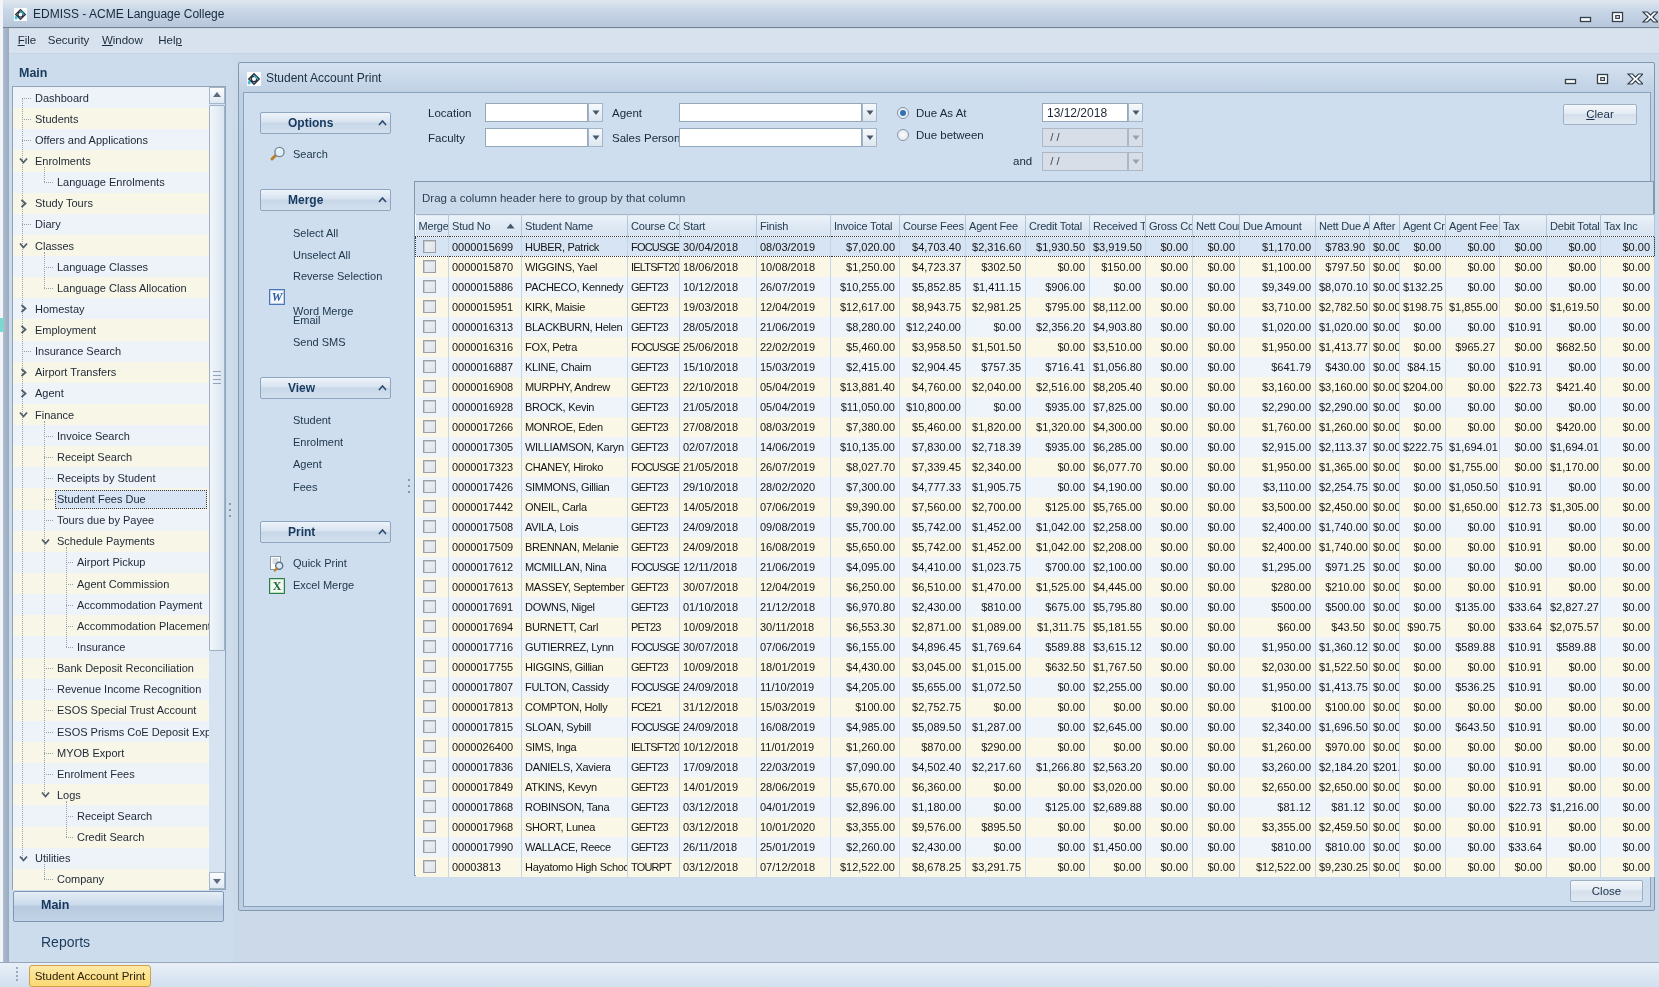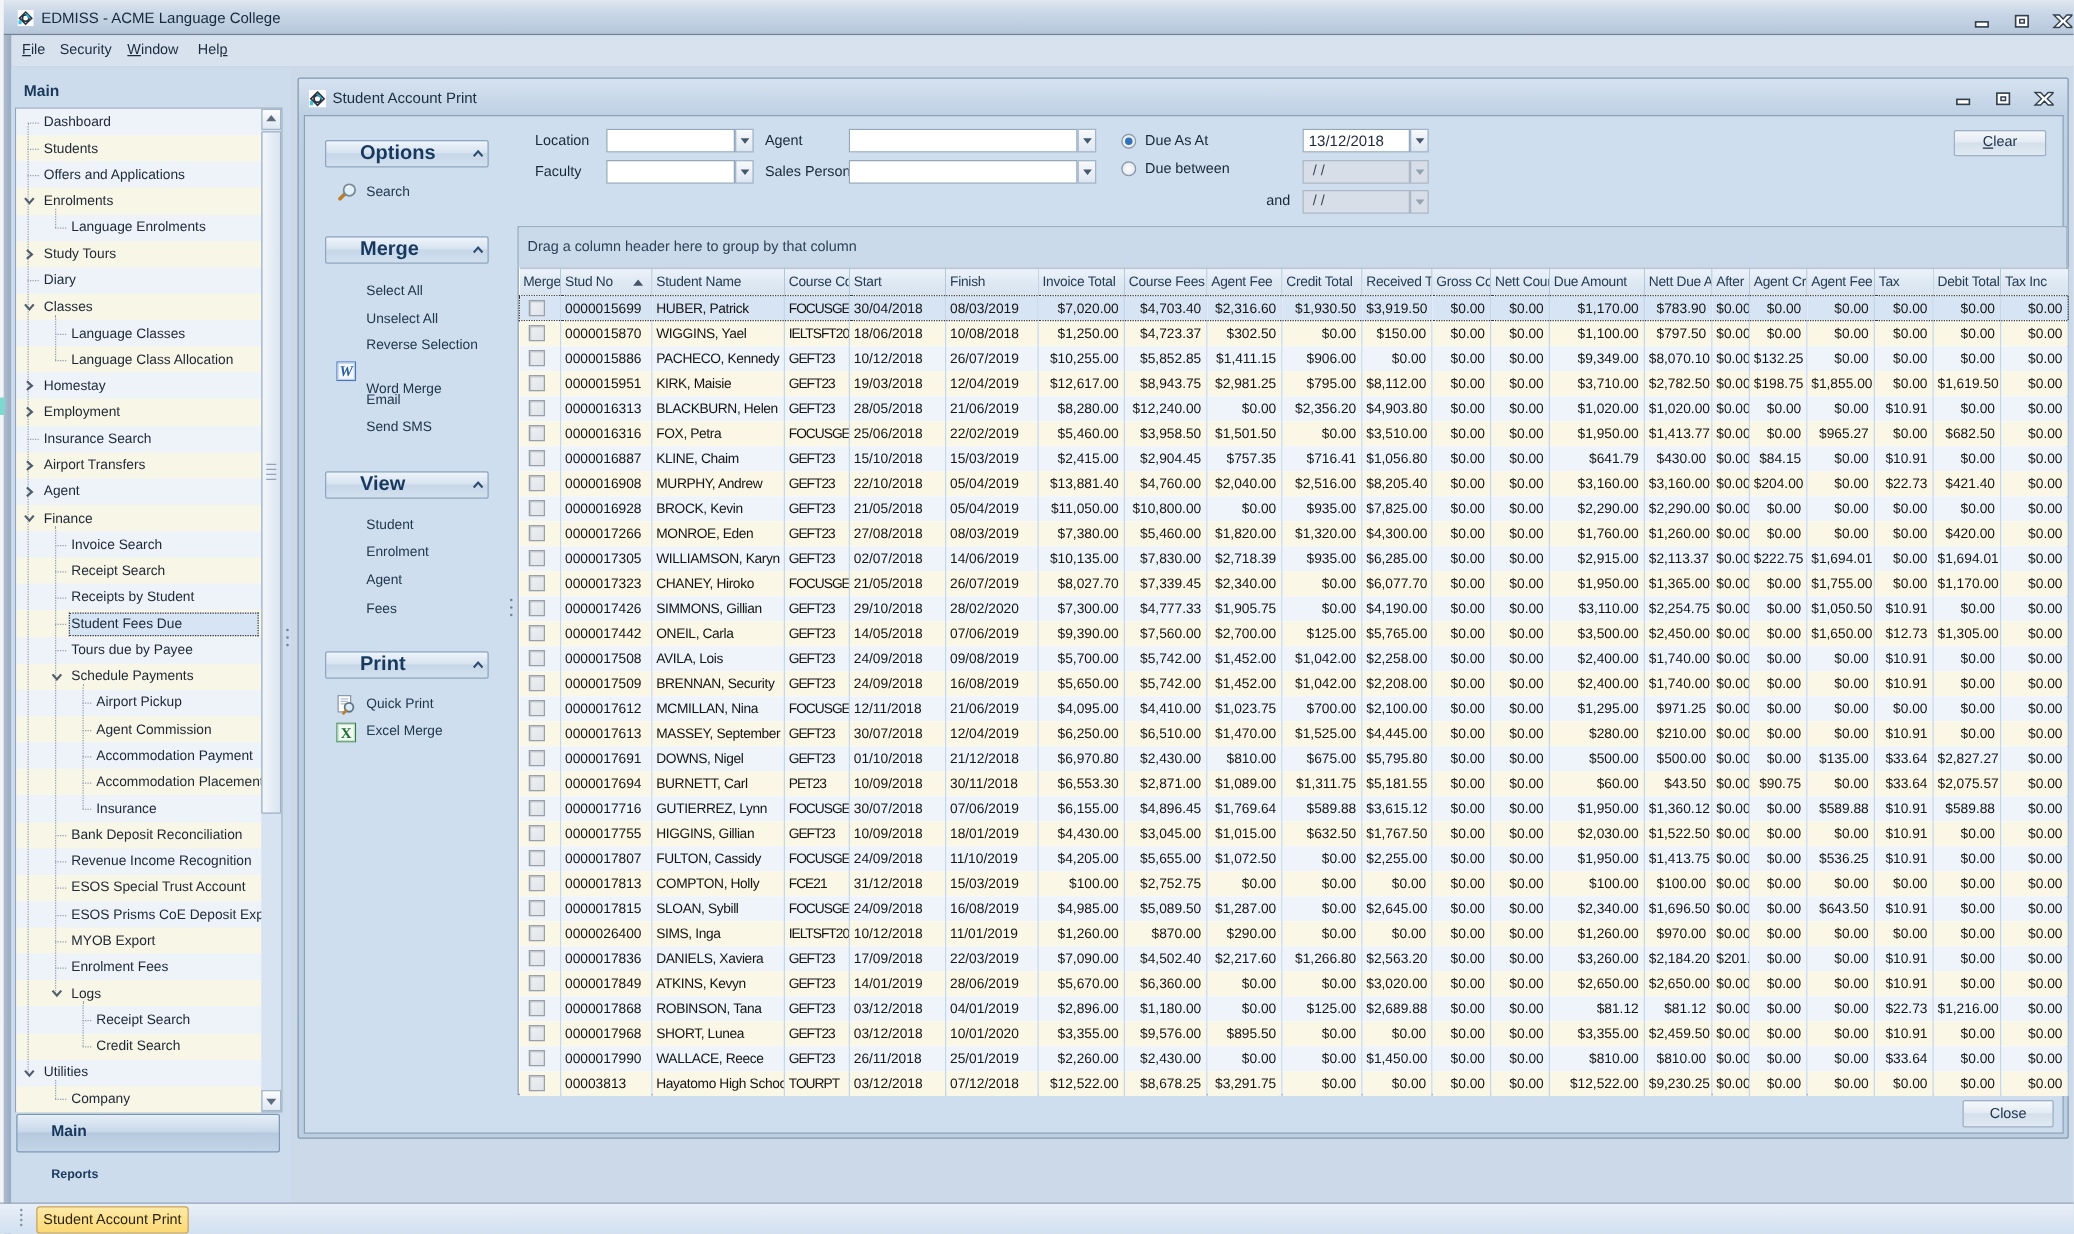--- a/index.html
+++ b/index.html
@@ -13,27 +13,27 @@
 .sidebar{left:9px;top:54px;width:224px;height:908px;background:#cddcec}
 .mainlbl{left:19px;top:66px;font-size:12.5px;font-weight:bold;color:#1a3a5c}
 .treebox{left:12px;top:86px;width:214px;height:804px;background:#eef3fa;border:1px solid #8fa3b9}
 .trow{position:absolute;left:13px;width:196px;height:22px}
 .ttxt{position:absolute;font-size:11px;color:#1d2735;top:50%;transform:translateY(-50%);white-space:nowrap}
 .tsel{position:absolute;background:#d6e4f3;border:1px dotted #3c3c3c}
 .vscroll{left:209px;top:87px;width:16px;height:802px;position:absolute;background:#d7e3f0}
 .sbtn{position:absolute;left:209px;width:16px;height:17px;background:linear-gradient(#fbfcfe,#dfe8f2);border:1px solid #a5b6c9}
 .thumb{position:absolute;left:209px;width:16px;background:linear-gradient(90deg,#f2f6fa,#d9e4f0);border:1px solid #9fb1c5;border-radius:1px}
 .mainbtn{left:13px;top:891px;width:211px;height:31px;background:linear-gradient(#e6eef7,#c9d9ea 45%,#b6c9de 50%,#c2d4e6);border:1px solid #7d98b6;border-radius:2px}
-.reports{left:41px;top:934px;font-size:10px;font-weight:bold;color:#1a3a5c}
+.reports{left:41px;top:934px;font-size:14px;font-weight:normal;color:#1a3a5c}
 .statusbar{left:0;top:962px;width:1659px;height:25px;background:linear-gradient(#e8eff8,#d2e0ef);border-top:1px solid #97a8bb}
 .chip{left:29px;top:965px;width:122px;height:22px;background:linear-gradient(#fdeaa7,#fbd974);border:1px solid #cfa148;border-radius:3px;text-align:center;line-height:20px;font-size:11.5px;color:#2e2410}
 .win{left:238px;top:62px;width:1417px;height:849px;background:linear-gradient(#d6e2f0,#bed0e4 30px,#bccee2 90px);border:1px solid #8199ae;border-radius:2px}
 .wintitle{left:266px;top:71px;font-size:12px;color:#1b2e41}
 .client{left:243px;top:92px;width:1408px;height:815px;background:#cfdeee;border:1px solid #8ba1b7}
-.ghdr{position:absolute;width:131px;height:22px;background:linear-gradient(#eef4fa,#d7e3f0 45%,#c7d7e8 50%,#d2e0ee);border:1px solid #8ea6c0;border-radius:2px;font-size:16px;font-weight:bold;color:#17395f;padding-left:27px;line-height:20px}
+.ghdr{position:absolute;width:131px;height:22px;background:linear-gradient(#eef4fa,#d7e3f0 45%,#c7d7e8 50%,#d2e0ee);border:1px solid #8ea6c0;border-radius:2px;font-size:12px;font-weight:bold;color:#17395f;padding-left:27px;line-height:20px}
 .gchev{position:absolute;left:378px;width:9px;height:9px}
 .pitem{position:absolute;font-size:11px;color:#20384e;white-space:nowrap}
 .flabel{position:absolute;font-size:11.5px;color:#17283a;white-space:nowrap}
 .combo{position:absolute;background:#fff;border:1px solid #93a8bd}
 .cbtn{position:absolute;background:linear-gradient(#f7fafc,#dde6f0);border:1px solid #a3b5c8}
 .dis{background:#d8dee8;border:1px solid #aab8c7;color:#6b7686}
 .btn{position:absolute;background:linear-gradient(#f5f8fb,#e3ebf3 45%,#d5e0ec 50%,#e0e9f2);border:1px solid #9db0c4;border-radius:2px;text-align:center;font-size:11.5px;color:#1b3048}
 .grid{left:414px;top:181px;width:1240px;height:695px;background:#fff;border:1px solid #8099b1}
 .gpanel{position:absolute;left:415px;top:182px;width:1238px;height:32px;background:#cbdaeb;font-size:11.5px;color:#2c4156;line-height:32px;padding-left:7px}
 table.g{position:absolute;left:415px;top:214px;width:1239px;border-collapse:collapse;table-layout:fixed;font-size:11px;color:#141414}
@@ -788,21 +788,21 @@
         <td class="m">$0.00</td>
         <td class="m">$10.91</td>
         <td class="m">$0.00</td>
         <td class="m">$0.00</td>
       </tr>
       <tr class="even">
         <td style="position:relative">
           <span class="chk" style="left:7px;top:3px"></span>
         </td>
         <td class="">0000017509</td>
-        <td class="nm">BRENNAN, Security</td>
+        <td class="nm">BRENNAN, Melanie</td>
         <td class="cc">GEFT23</td>
         <td class="">24/09/2018</td>
         <td class="">16/08/2019</td>
         <td class="m">$5,650.00</td>
         <td class="m">$5,742.00</td>
         <td class="m">$1,452.00</td>
         <td class="m">$1,042.00</td>
         <td class="m">$2,208.00</td>
         <td class="m">$0.00</td>
         <td class="m">$0.00</td>

